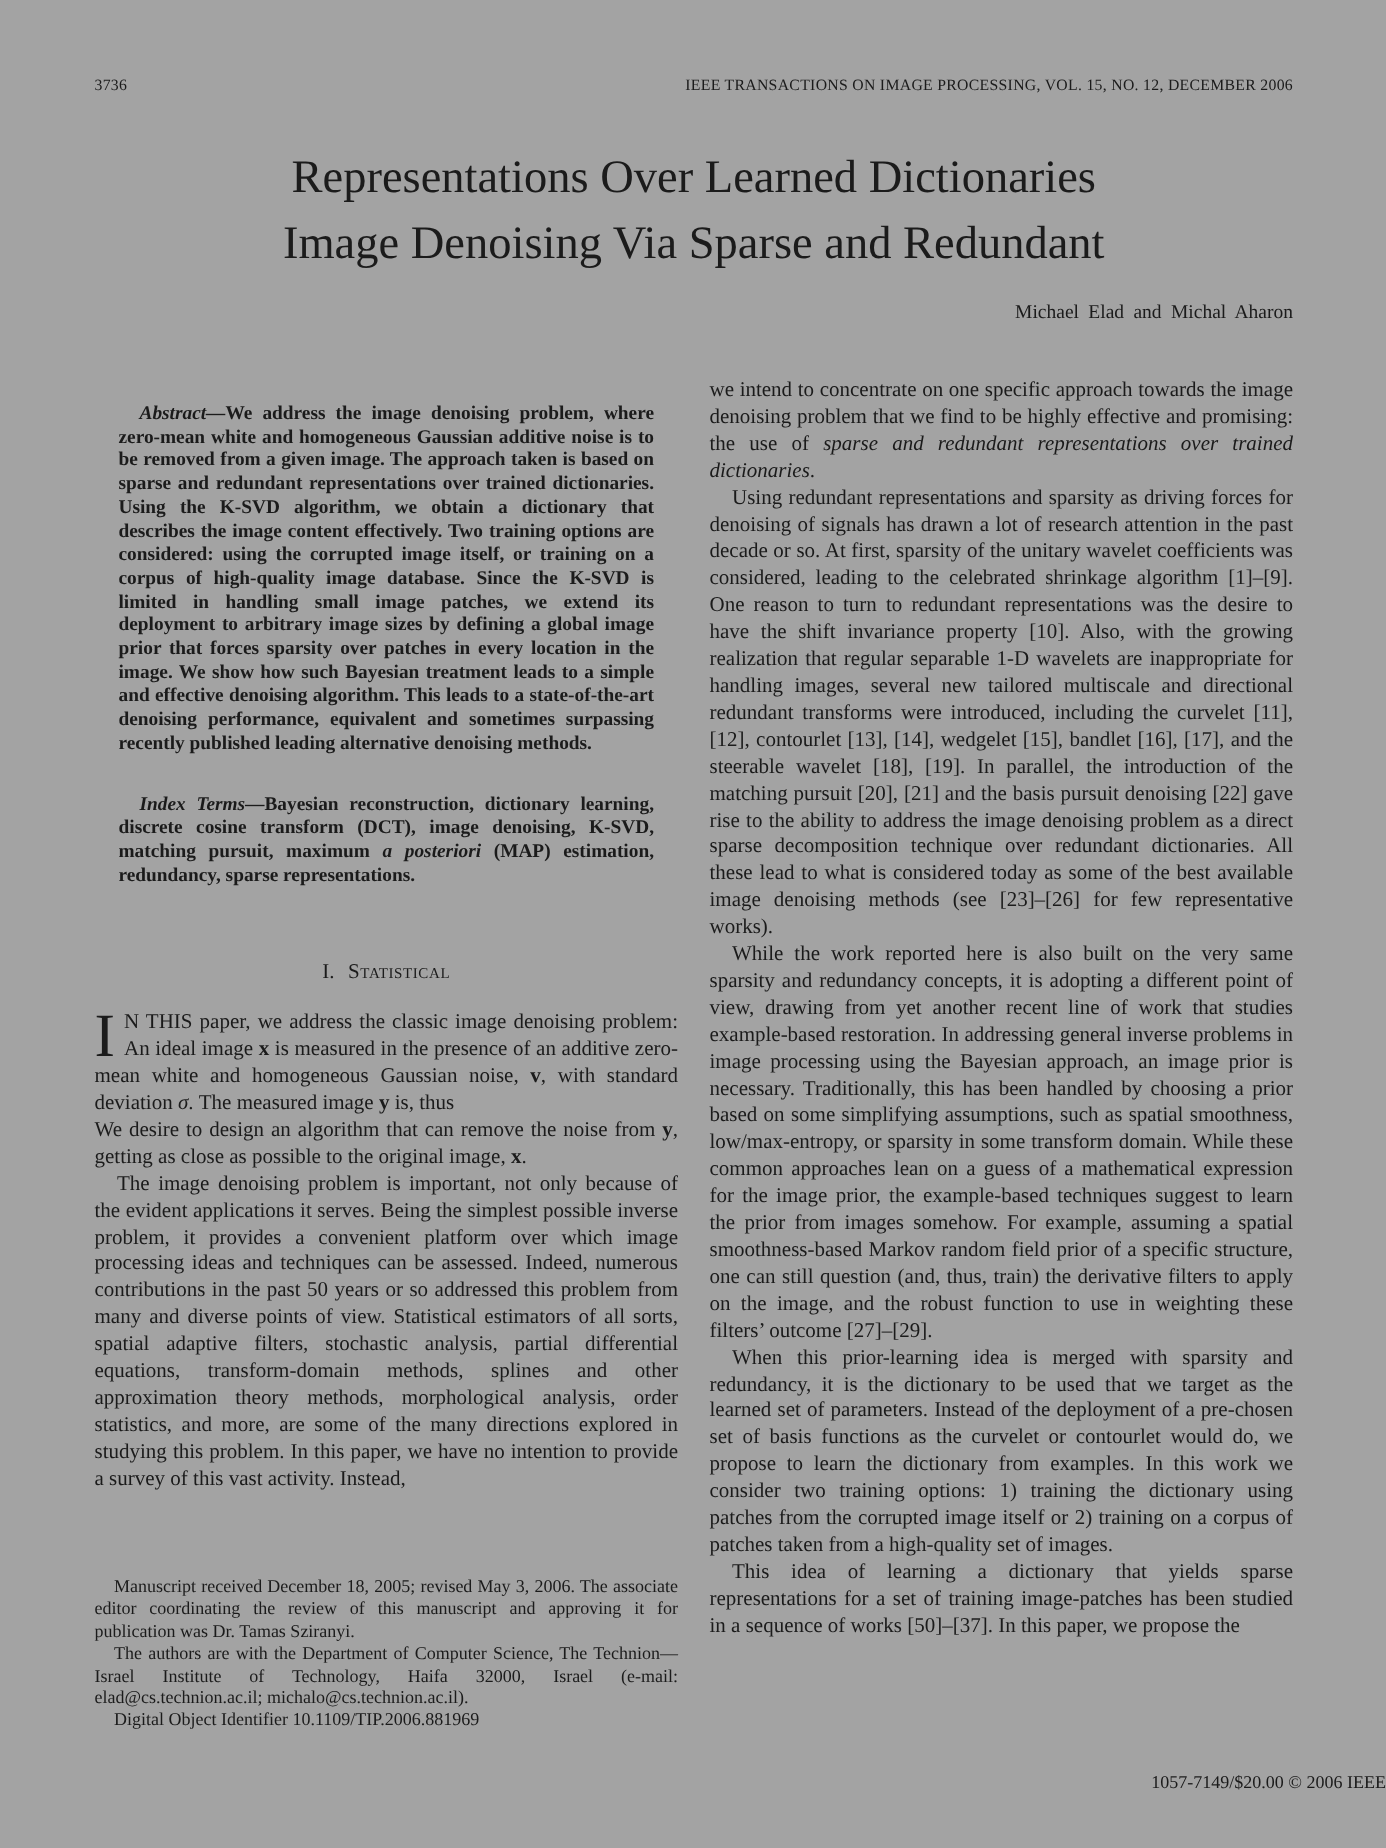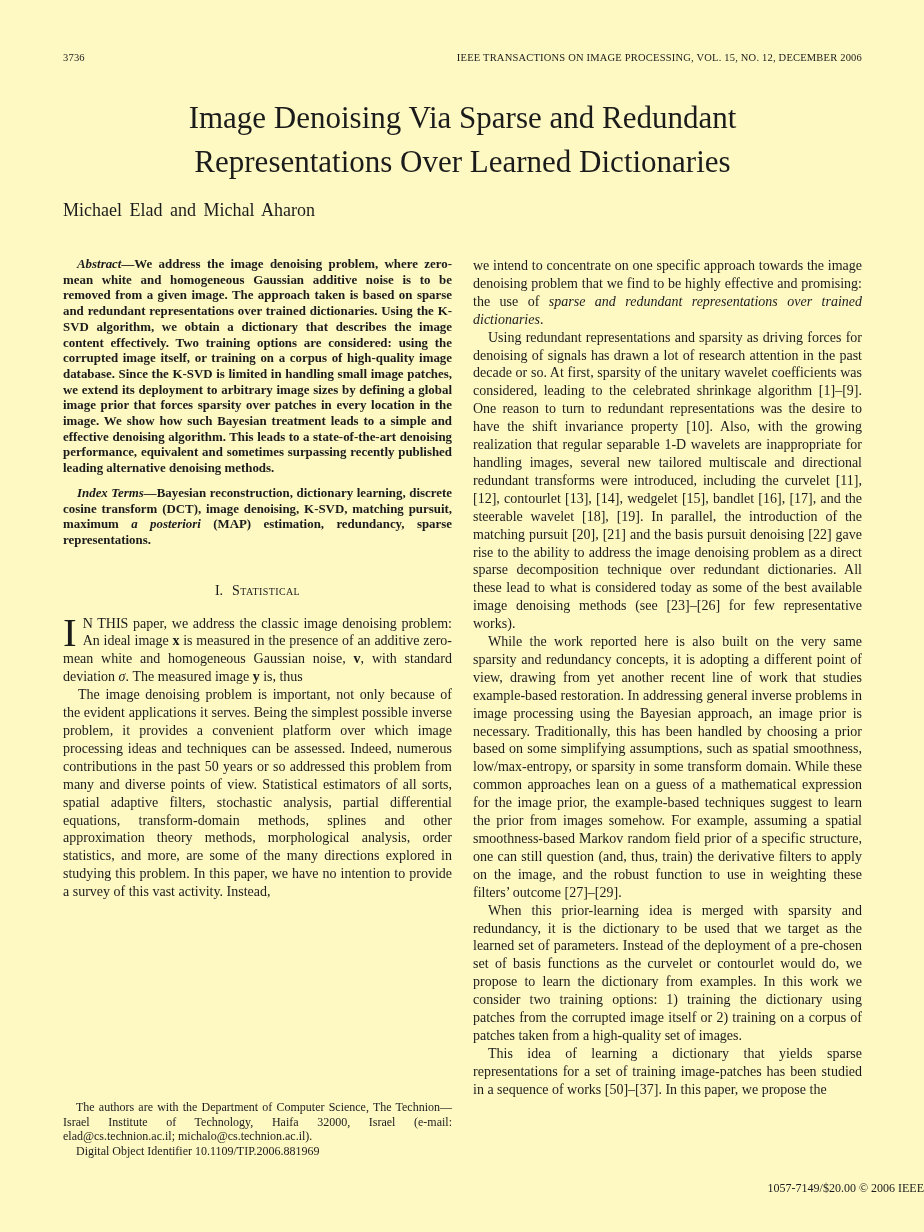--- a/index.html
+++ b/index.html
@@ -1,36 +1,36 @@
 <!DOCTYPE html>
 <html><head>
 <meta charset="utf-8">
 <style>
   html,body{margin:0;padding:0;background:#ffffff;}
   .sheet{
     position:relative;
     width:924px;height:1232px;
     box-sizing:border-box;
-    background:#fef9c3;
+    background:#a3a3a3;
     color:#1b1b1b;
     font-family:"Liberation Serif","DejaVu Serif",serif;
     padding:52px 62px 0 63px;
     overflow:hidden;
   }
   
   .runhead{display:flex;justify-content:space-between;font-size:10.5px;letter-spacing:.2px;}
   
   .title{margin-top:33px;text-align:center;font-size:31px;line-height:44px;font-weight:400;}
-  .authors{margin-top:16px;text-align:left;font-size:18px;word-spacing:3px;}
+  .authors{margin-top:16px;text-align:right;font-size:13px;word-spacing:3px;}
   
   .cols{margin-top:36px;display:flex;gap:21px;height:906px;}
   .col{width:389px;text-align:justify;font-size:14px;line-height:17.9px;}
   .col-left{display:flex;flex-direction:column;}
   
-  p.front{font-weight:bold;font-size:12.9px;line-height:15.7px;margin:0;text-indent:14px;}
+  p.front{font-weight:bold;font-size:12.9px;line-height:15.7px;margin:16px;text-indent:14px;}
   p.front + p.front{margin-top:9px;}
   
   .sechead{margin:33px 0 15px;text-align:center;font-size:14px;}
   .sechead .num{margin-right:9px;}
   .sc{font-variant:small-caps;letter-spacing:.4px;}
   
   p.body{margin:0;}
   p.body.indent{text-indent:15px;}
   .dropcap{float:left;font-size:41px;line-height:33px;padding:1px 6px 0 0;}
   
@@ -49,44 +49,46 @@
 <body>
 
 <div class="sheet">
 
   <div class="runhead">
     <span>3736</span>
     <span>IEEE TRANSACTIONS ON IMAGE PROCESSING, VOL. 15, NO. 12, DECEMBER 2006</span>
   </div>
 
   <div class="title">
+    <div>Representations Over Learned Dictionaries</div>
     <div>Image Denoising Via Sparse and Redundant</div>
-    <div>Representations Over Learned Dictionaries</div>
   </div>
 
   <div class="authors">Michael Elad and Michal Aharon</div>
 
   <div class="cols">
 
     <div class="col col-left">
       <p class="front"><span class="seg-i">Abstract—</span><span>We address the image denoising problem, where zero-mean white and homogeneous Gaussian additive noise is to be removed from a given image. The approach taken is based on sparse and redundant representations over trained dictionaries. Using the K-SVD algorithm, we obtain a dictionary that describes the image content effectively. Two training options are considered: using the corrupted image itself, or training on a corpus of high-quality image database. Since the K-SVD is limited in handling small image patches, we extend its deployment to arbitrary image sizes by defining a global image prior that forces sparsity over patches in every location in the image. We show how such Bayesian treatment leads to a simple and effective denoising algorithm. This leads to a state-of-the-art denoising performance, equivalent and sometimes surpassing recently published leading alternative denoising methods.</span></p>
       <p class="front"><span class="seg-i">Index Terms—</span><span>Bayesian reconstruction, dictionary learning, discrete cosine transform (DCT), image denoising, K-SVD, matching pursuit, maximum </span><span class="seg-i">a posteriori</span><span> (MAP) estimation, redundancy, sparse representations.</span></p>
 
       <div class="sechead">
         <span class="num">I.</span><span class="sc">Statistical</span>
       </div>
 
       <p class="body">
         <span class="dropcap">I</span><span><span>N THIS paper, we address the classic image denoising problem: An ideal image </span><span class="seg-b">x</span><span> is measured in the presence of an additive zero-mean white and homogeneous Gaussian noise, </span><span class="seg-b">v</span><span>, with standard deviation </span><span class="seg-i">σ</span><span>. The measured image </span><span class="seg-b">y</span><span> is, thus</span></span>
       </p>
 
 
+      <p class="body"><span>We desire to design an algorithm that can remove the noise from </span><span class="seg-b">y</span><span>, getting as close as possible to the original image, </span><span class="seg-b">x</span><span>.</span></p>
       <p class="body indent"><span>The image denoising problem is important, not only because of the evident applications it serves. Being the simplest possible inverse problem, it provides a convenient platform over which image processing ideas and techniques can be assessed. Indeed, numerous contributions in the past 50 years or so addressed this problem from many and diverse points of view. Statistical estimators of all sorts, spatial adaptive filters, stochastic analysis, partial differential equations, transform-domain methods, splines and other approximation theory methods, morphological analysis, order statistics, and more, are some of the many directions explored in studying this problem. In this paper, we have no intention to provide a survey of this vast activity. Instead,</span></p>
 
       <div class="footnote">
+        <p>Manuscript received December 18, 2005; revised May 3, 2006. The associate editor coordinating the review of this manuscript and approving it for publication was Dr. Tamas Sziranyi.</p>
         <p>The authors are with the Department of Computer Science, The Technion—Israel Institute of Technology, Haifa 32000, Israel (e-mail: elad@cs.technion.ac.il; michalo@cs.technion.ac.il).</p>
         <p>Digital Object Identifier 10.1109/TIP.2006.881969</p>
       </div>
     </div>
 
     <div class="col">
       <p class="body"><span>we intend to concentrate on one specific approach towards the image denoising problem that we find to be highly effective and promising: the use of </span><span class="seg-i">sparse and redundant representations over trained dictionaries</span><span>.</span></p>
       <p class="body indent"><span>Using redundant representations and sparsity as driving forces for denoising of signals has drawn a lot of research attention in the past decade or so. At first, sparsity of the unitary wavelet coefficients was considered, leading to the celebrated shrinkage algorithm [1]–[9]. One reason to turn to redundant representations was the desire to have the shift invariance property [10]. Also, with the growing realization that regular separable 1-D wavelets are inappropriate for handling images, several new tailored multiscale and directional redundant transforms were introduced, including the curvelet [11], [12], contourlet [13], [14], wedgelet [15], bandlet [16], [17], and the steerable wavelet [18], [19]. In parallel, the introduction of the matching pursuit [20], [21] and the basis pursuit denoising [22] gave rise to the ability to address the image denoising problem as a direct sparse decomposition technique over redundant dictionaries. All these lead to what is considered today as some of the best available image denoising methods (see [23]–[26] for few representative works).</span></p>
       <p class="body indent"><span>While the work reported here is also built on the very same sparsity and redundancy concepts, it is adopting a different point of view, drawing from yet another recent line of work that studies example-based restoration. In addressing general inverse problems in image processing using the Bayesian approach, an image prior is necessary. Traditionally, this has been handled by choosing a prior based on some simplifying assumptions, such as spatial smoothness, low/max-entropy, or sparsity in some transform domain. While these common approaches lean on a guess of a mathematical expression for the image prior, the example-based techniques suggest to learn the prior from images somehow. For example, assuming a spatial smoothness-based Markov random field prior of a specific structure, one can still question (and, thus, train) the derivative filters to apply on the image, and the robust function to use in weighting these filters’ outcome [27]–[29].</span></p>
       <p class="body indent"><span>When this prior-learning idea is merged with sparsity and redundancy, it is the dictionary to be used that we target as the learned set of parameters. Instead of the deployment of a pre-chosen set of basis functions as the curvelet or contourlet would do, we propose to learn the dictionary from examples. In this work we consider two training options: 1) training the dictionary using patches from the corrupted image itself or 2) training on a corpus of patches taken from a high-quality set of images.</span></p>

